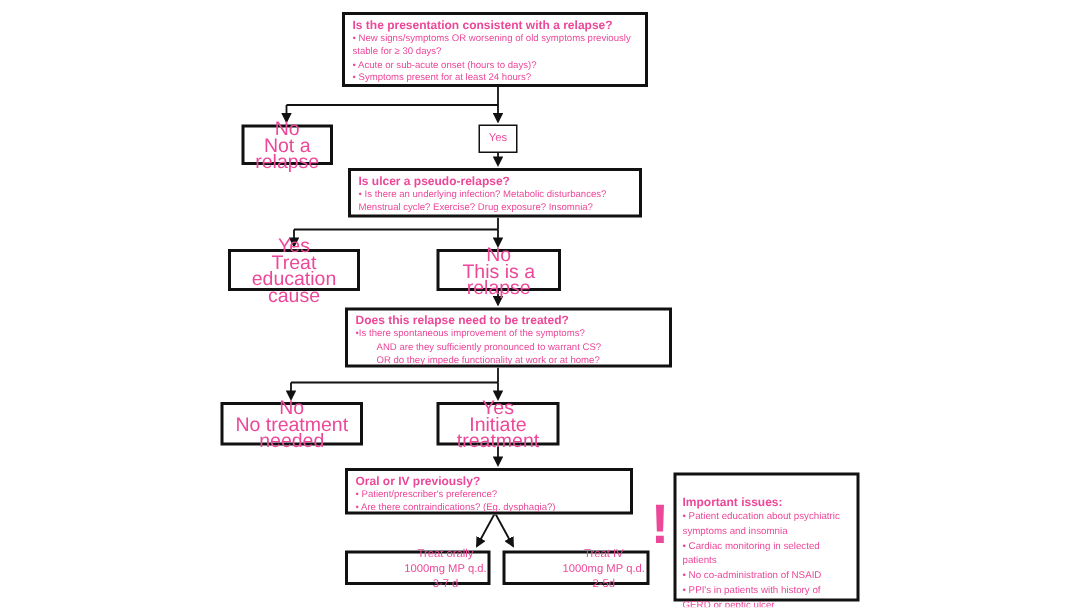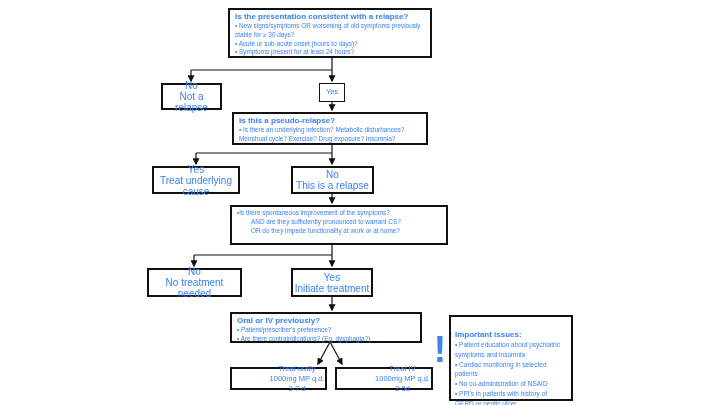--- a/index.html
+++ b/index.html
@@ -1,28 +1,28 @@
 <!DOCTYPE html>
 <html><head>
 <meta charset="utf-8">
 <style>
   html,body { margin:0; padding:0; background:#ffffff; }
   #canvas {
     position:relative; width:680px; height:405px; background:#ffffff;
-    font-family:"Liberation Sans", sans-serif; color:#3b82f6; overflow:hidden;
+    font-family:"Liberation Sans", sans-serif; color:#ec4899; overflow:hidden;
   }
   #connectors { position:absolute; left:0; top:0; width:720px; height:405px; }
   .box { position:absolute; box-sizing:border-box; background:#fff; border:2px solid #111; }
   .qbox { padding:2px 5px 2px 5px; text-align:left; }
   .q-title { font-size:8px; font-weight:bold; line-height:10px; white-space:nowrap; }
   .q-line  { font-size:6.4px; line-height:8.8px; }
   .q-line.indent { padding-left:14px; }
   .lblbox {
     display:flex; flex-direction:column; align-items:center; justify-content:center;
-    text-align:center; font-size:10px; line-height:11px;
+    text-align:center; font-size:13px; line-height:11px;
   }
   .treatbox {
     display:flex; flex-direction:column; align-items:center; justify-content:center;
     text-align:center; font-size:7.5px; line-height:10px;padding-left:37px;
   }
   .smallyes { border-width:1.5px; font-size:7.5px; line-height:15px; text-align:center; }
   #important-box { padding:12px 4px; }
   .imp-title { font-size:8px; font-weight:bold; line-height:11px; }
   .imp-line  { font-size:6.5px; line-height:9.8px; }
   #exclamation {
@@ -71,35 +71,36 @@
   <div class="box lblbox" style="left:161px; top:83px; width:61px; height:27px;">
     <div>No</div>
     <div>Not a relapse</div>
   </div>
 
   <div class="box smallyes" style="left:319px; top:83px; width:26px; height:19px;">
     <span>Yes</span>
   </div>
 
   <div class="box qbox" style="left:232px; top:112px; width:196px; height:33px;">
-    <div class="q-title">Is this a pseudo-relapse?</div>
+    <div class="q-title">Is ulcer a pseudo-relapse?</div>
     <div class="q-line">• Is there an underlying infection? Metabolic disturbances? Menstrual cycle? Exercise? Drug exposure? Insomnia?</div>
   </div>
 
   <div class="box lblbox" style="left:152px; top:166px; width:88px; height:28px;">
     <div>Yes</div>
-    <div>Treat underlying cause</div>
+    <div>Treat education cause</div>
   </div>
 
   <div class="box lblbox" style="left:291px; top:166px; width:83px; height:28px;">
     <div>No</div>
     <div>This is a relapse</div>
   </div>
 
   <div class="box qbox" style="left:230px; top:205px; width:218px; height:40px;">
+    <div class="q-title">Does this relapse need to be treated?</div>
     <div class="q-line">•Is there spontaneous improvement of the symptoms?</div>
     <div class="q-line indent">AND are they sufficiently pronounced to warrant CS?</div>
     <div class="q-line indent">OR do they impede functionality at work or at home?</div>
   </div>
 
   <div class="box lblbox" style="left:147px; top:268px; width:95px; height:29px;">
     <div>No</div>
     <div>No treatment needed</div>
   </div>
 

